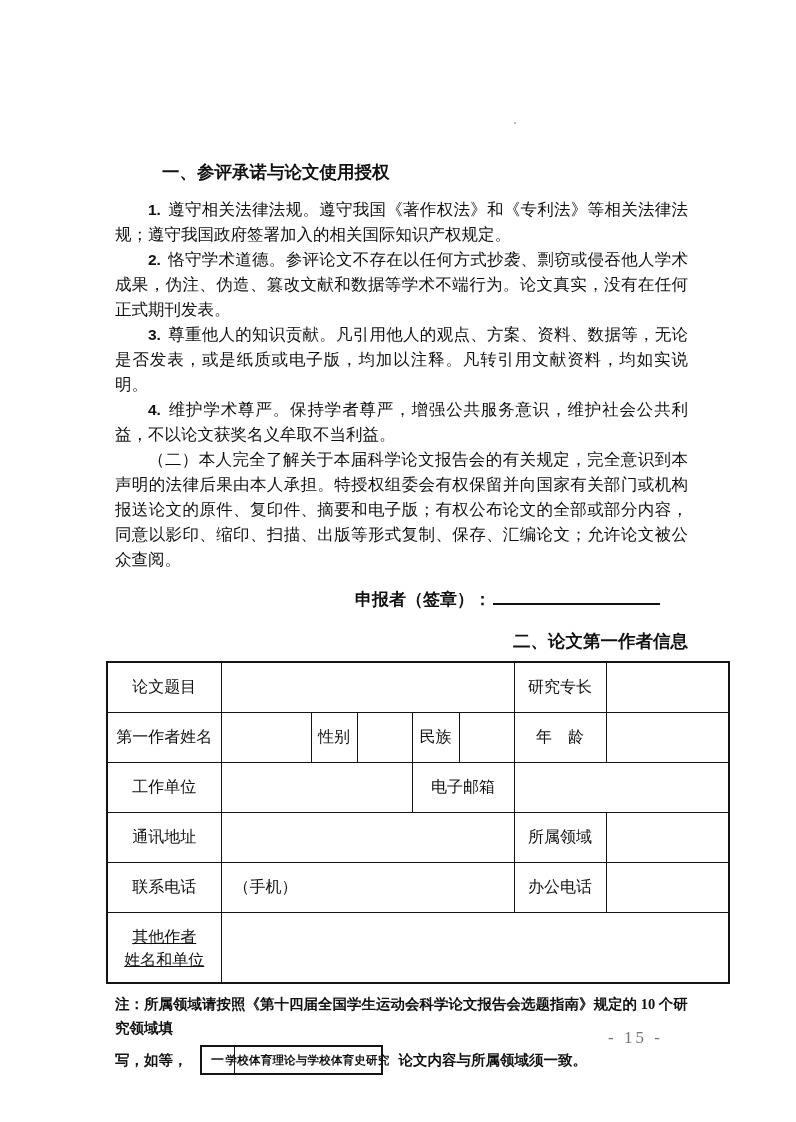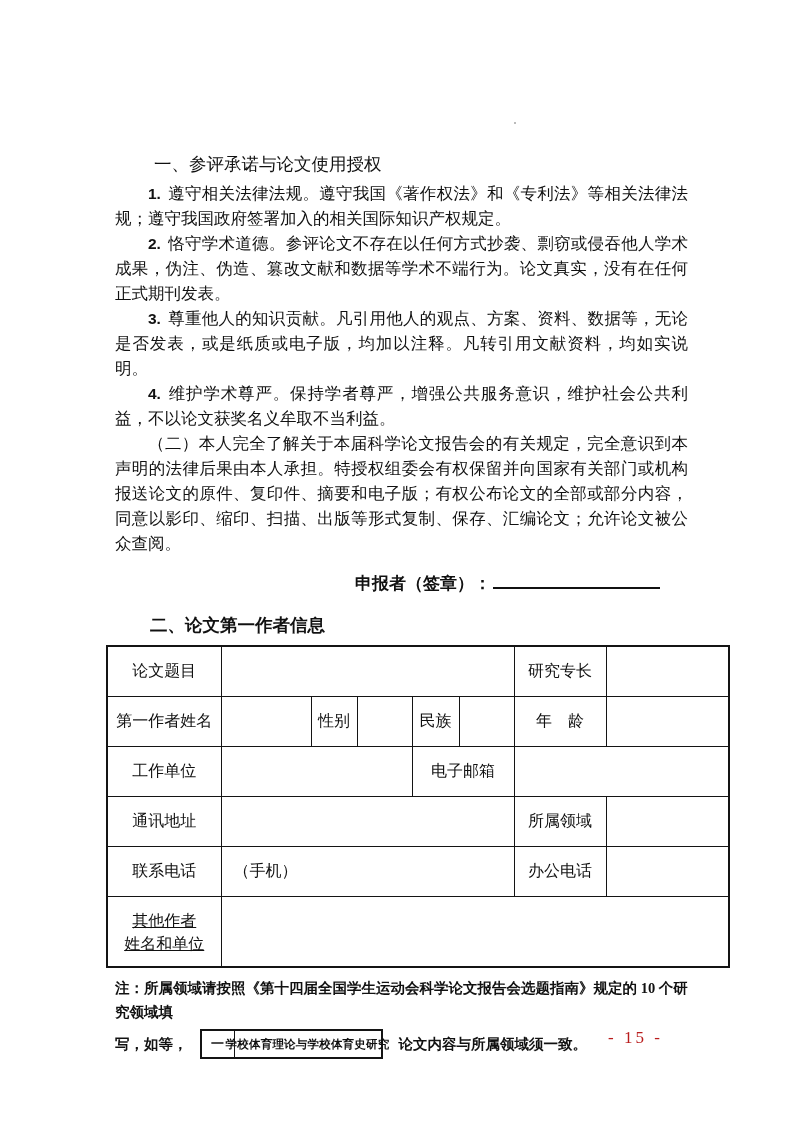--- a/index.html
+++ b/index.html
@@ -14,24 +14,24 @@
     overflow: hidden;
   }
   .content {
     position: absolute;
     left: 115px;
     top: 147px;
     width: 573px;
   }
   .sec-title {
     font-size: 17.5px;
-    font-weight: 400;
+    font-weight: 700;
     text-indent: 2em;
     line-height: 26px;
-    margin: 4px;
+    margin: 12px;
   }
   .para {
     font-size: 16.5px;
     line-height: 25px;
     text-align: justify;
     text-indent: 2em;
     margin: 0;
   }
   .num {
     font-weight: 700;
@@ -54,20 +54,21 @@
     border-bottom: 2.5px solid #111;
     vertical-align: baseline;
     margin-left: 2px;
   }
   .sec2-title {
     font-size: 17.5px;
     font-weight: 700;
     text-indent: 2em;
     line-height: 25px;
     margin: 16px 0 7px 0;
+    text-align: right;
   }
   table.info-table {
     border-collapse: collapse;
     table-layout: fixed;
     width: 622px;
     margin-left: -9px;
     border: 2.5px solid #141414;
   }
   table.info-table td {
     border: 1.6px solid #141414;
@@ -123,21 +124,21 @@
     font-weight: 700;
     letter-spacing: 0.2px;
   }
   .note-suffix { margin-left: 16px; }
   .page-number {
     position: absolute;
     left: 608px;
     top: 1028px;
     font-size: 17px;
     letter-spacing: 3px;
-    color: #b91c1c;
+    color: #737373;
   }
   .scan-dot {
     position: absolute;
     left: 514px;
     top: 122px;
     width: 2px;
     height: 2px;
     background: #bbb;
   }
 </style>

